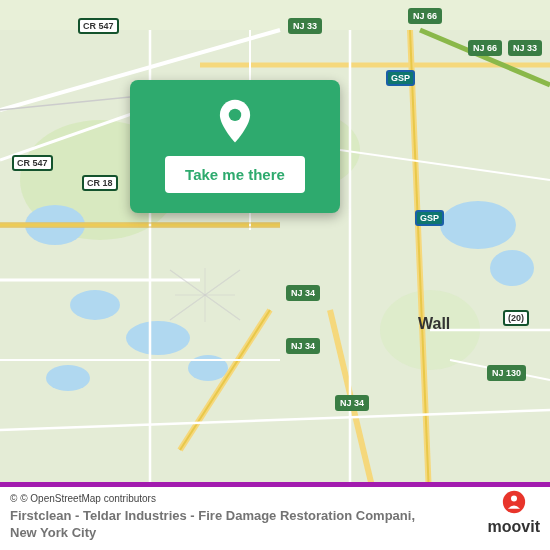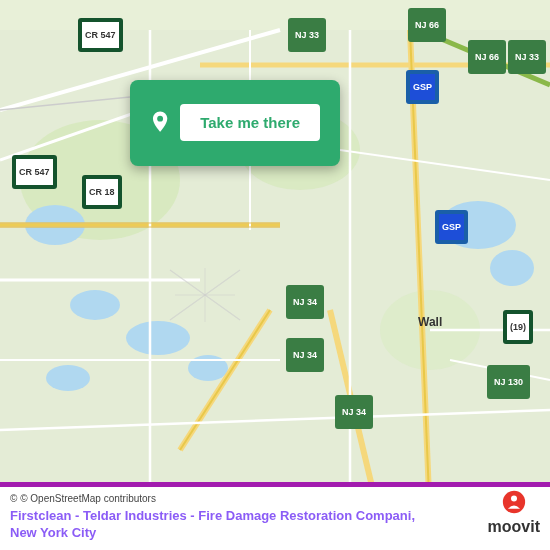--- a/index.html
+++ b/index.html
@@ -38,20 +38,21 @@
     
     #card-overlay {
       position: absolute;
       top: 80px;
       left: 130px;
       width: 210px;
       background: #2eaa6e;
       border-radius: 8px;
       padding: 18px 20px 20px;
       display: flex;
+      flex-direction: column;
       align-items: center;
       gap: 10px;
       box-shadow: 0 4px 12px rgba(0,0,0,0.3);
     }
 
     #location-pin-icon {
       width: 48px;
       height: 48px;
     }
 
@@ -80,21 +81,21 @@
 
     #osm-credit {
       font-size: 10px;
       color: #444;
       margin-bottom: 4px;
     }
 
     #location-title {
       font-size: 13px;
       font-weight: bold;
-      color: #8b5cf6;
+      color: #737373;
       line-height: 1.3;
     }
 
     
     #moovit-logo {
       position: absolute;
       bottom: 14px;
       right: 10px;
       display: flex;
       align-items: center;
@@ -110,39 +111,38 @@
 
     #moovit-logo-icon {
       width: 24px;
       height: 24px;
     }
 
     
     .road-label {
       position: absolute;
       background: white;
-      border: 4px solid #14532d;
+      border: 2px solid #14532d;
       border-radius: 3px;
       font-size: 9px;
       font-weight: bold;
-      padding: 8px 3px;
+      padding: 1px 3px;
       color: #333;
     }
 
     .road-label.green {
       background: #3a7d44;
       color: white;
       border-color: #3a7d44;
     }
 
     .road-label.blue {
-      background: #1d4ed8;
+      background: #0f766e;
       color: white;
       border-color: #1a5fa8;
-      margin-left: 20px;
     }
   </style>
 </head>
 <body>
 
 <div id="map-container">
   <div id="map-bg"></div>
 
   <svg id="map-svg" viewBox="0 0 550 490" xmlns="http://www.w3.org/2000/svg">
 
@@ -212,22 +212,22 @@
   <div class="road-label green" style="top:18px;left:288px;">NJ 33</div>
   <div class="road-label green" style="top:8px;left:408px;">NJ 66</div>
   <div class="road-label green" style="top:40px;left:468px;">NJ 66</div>
   <div class="road-label green" style="top:40px;left:508px;">NJ 33</div>
   <div class="road-label blue" style="top:70px;left:386px;">GSP</div>
   <div class="road-label" style="top:175px;left:82px;">CR 18</div>
   <div class="road-label blue" style="top:210px;left:415px;">GSP</div>
   <div class="road-label green" style="top:285px;left:286px;">NJ 34</div>
   <div class="road-label green" style="top:338px;left:286px;">NJ 34</div>
   <div class="road-label green" style="top:395px;left:335px;">NJ 34</div>
-  <div style="position:absolute;top:315px;left:418px;font-size:12px;font-weight:bold;color:#333;">Wall</div>
-  <div class="road-label" style="top:310px;left:503px;">(19)</div>
+  <div style="position:absolute;top:315px;left:418px;font-size:16px;font-weight:bold;color:#333;">Wall</div>
+  <div class="road-label" style="top:310px;left:503px;">(20)</div>
   <div class="road-label green" style="top:365px;left:487px;">NJ 130</div>
 
   <div id="card-overlay">
 
     <svg id="location-pin-icon" viewBox="0 0 48 54" xmlns="http://www.w3.org/2000/svg">
       <path d="M24 2C14.6 2 7 9.6 7 19C7 31.5 24 50 24 50C24 50 41 31.5 41 19C41 9.6 33.4 2 24 2Z" fill="white"></path>
       <circle cx="24" cy="19" r="7" fill="#2eaa6e"></circle>
     </svg>
     <button id="take-me-there-btn">Take me there</button>
   </div>

